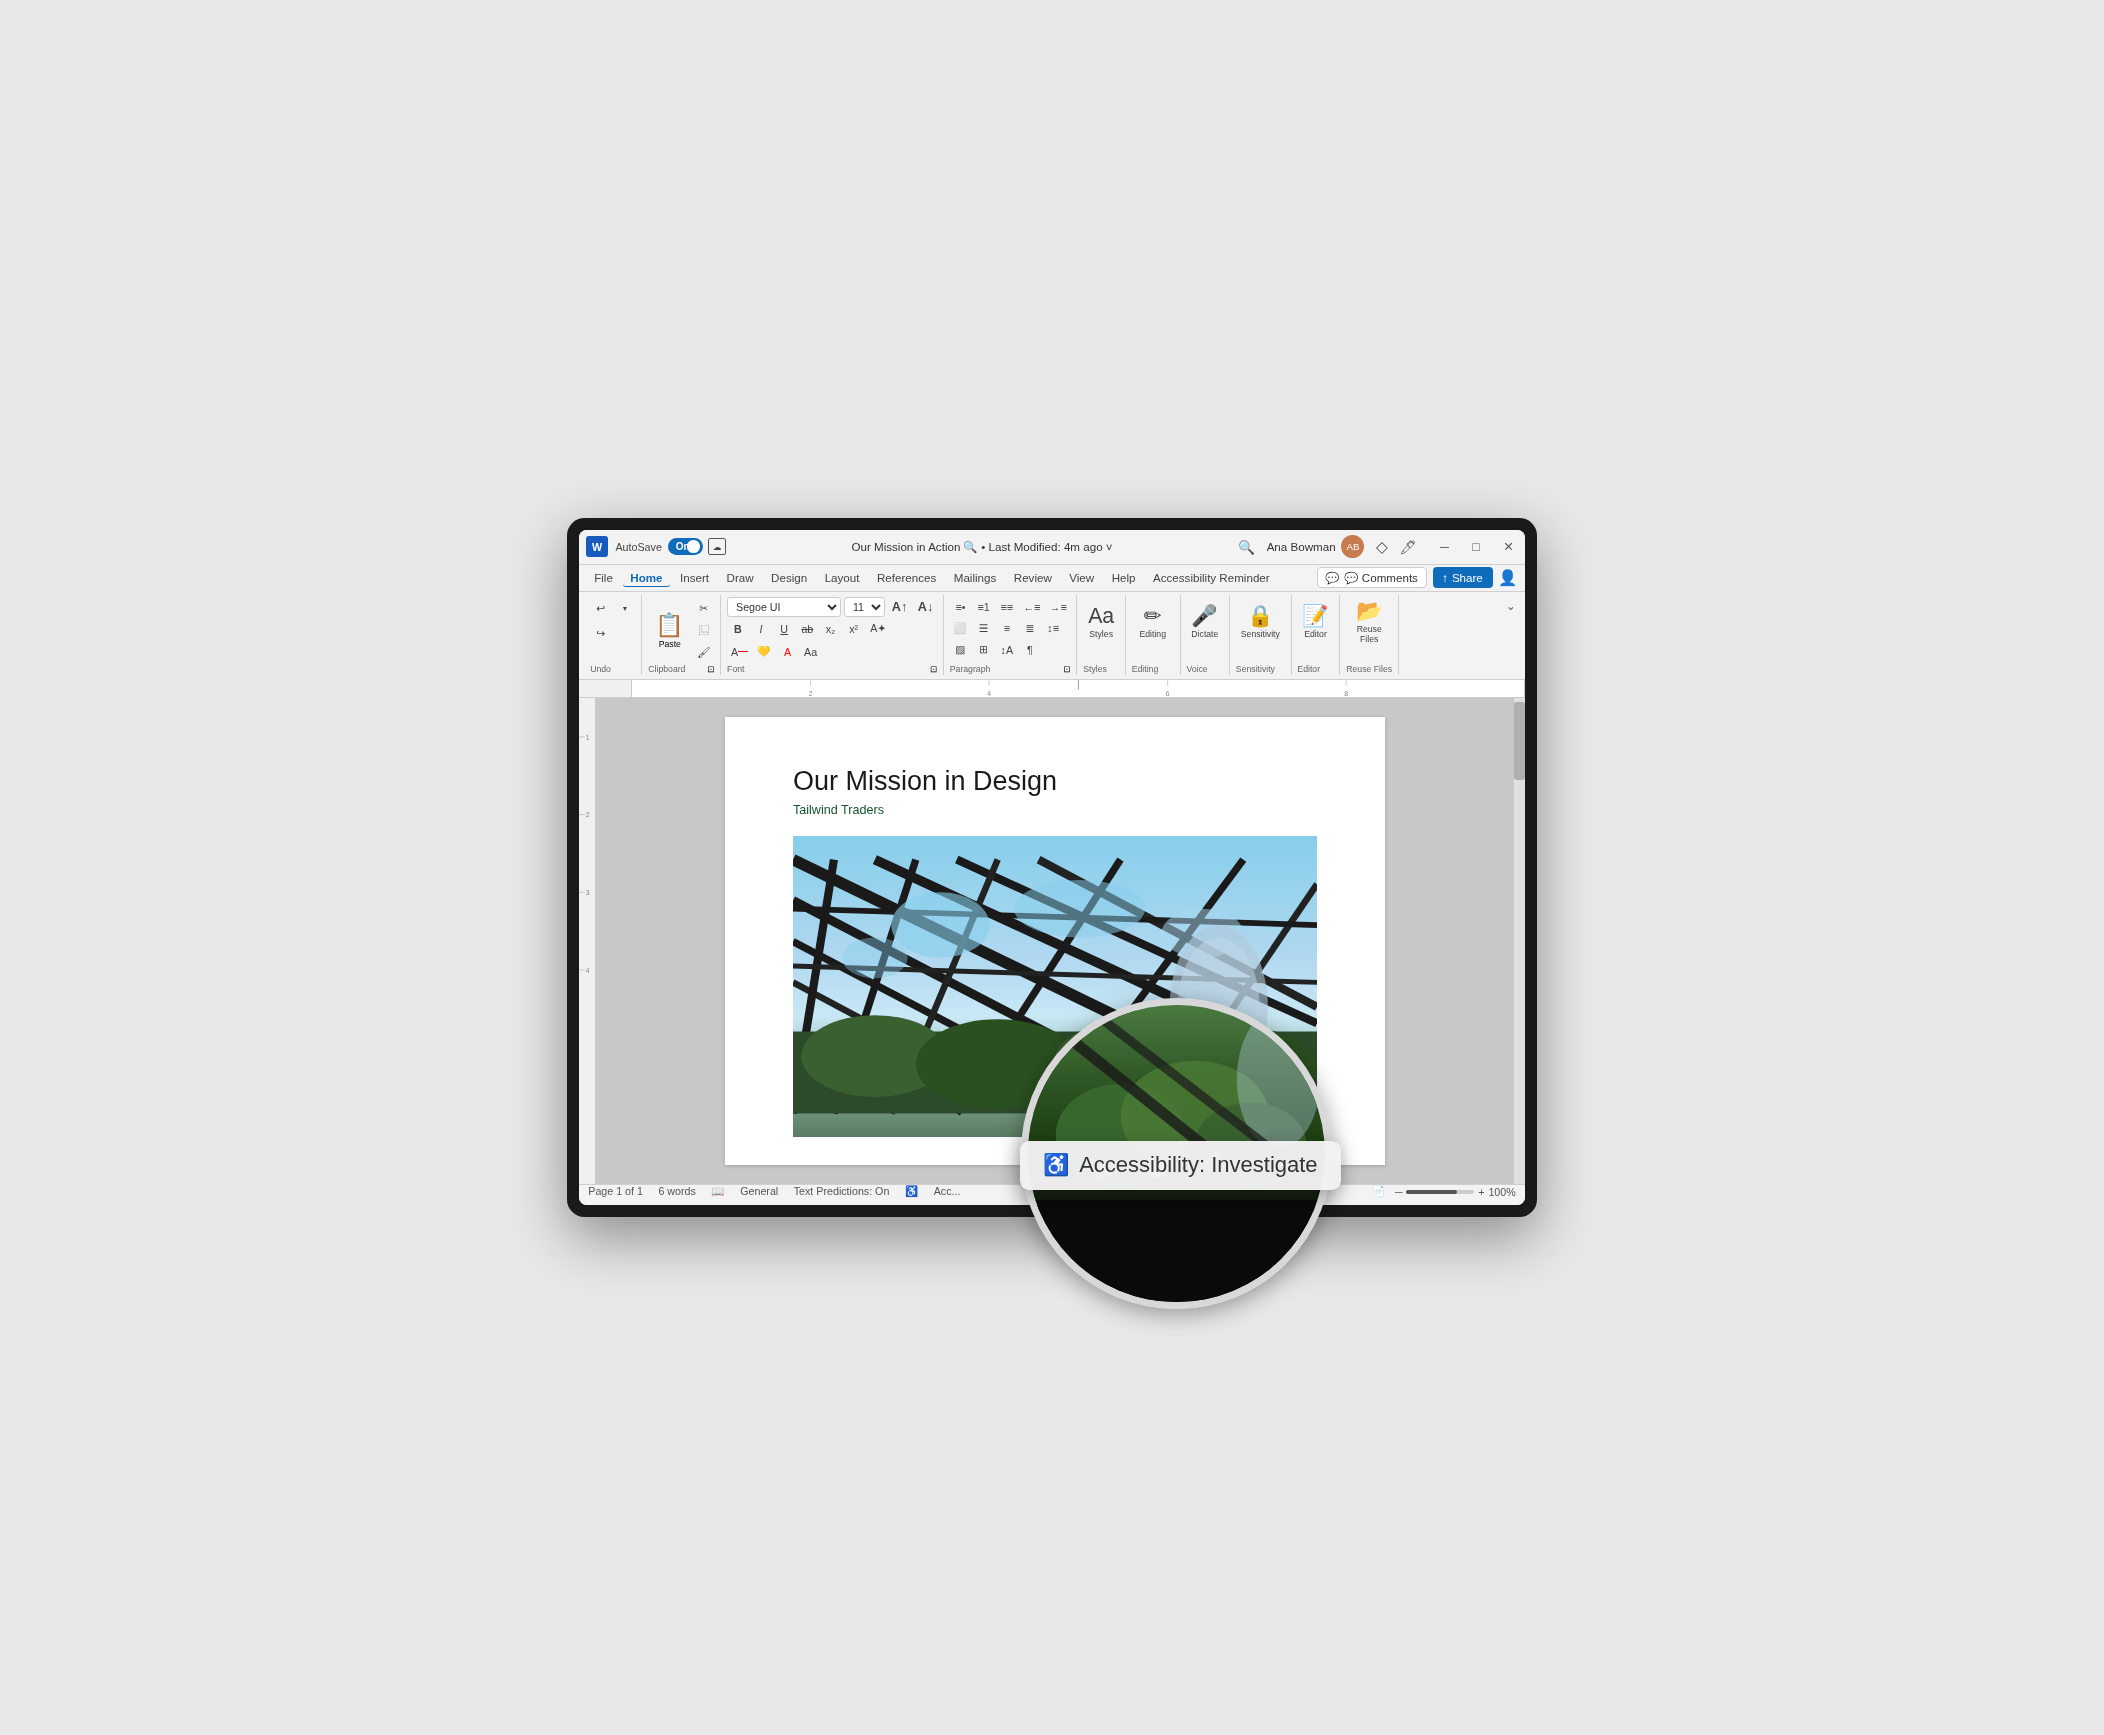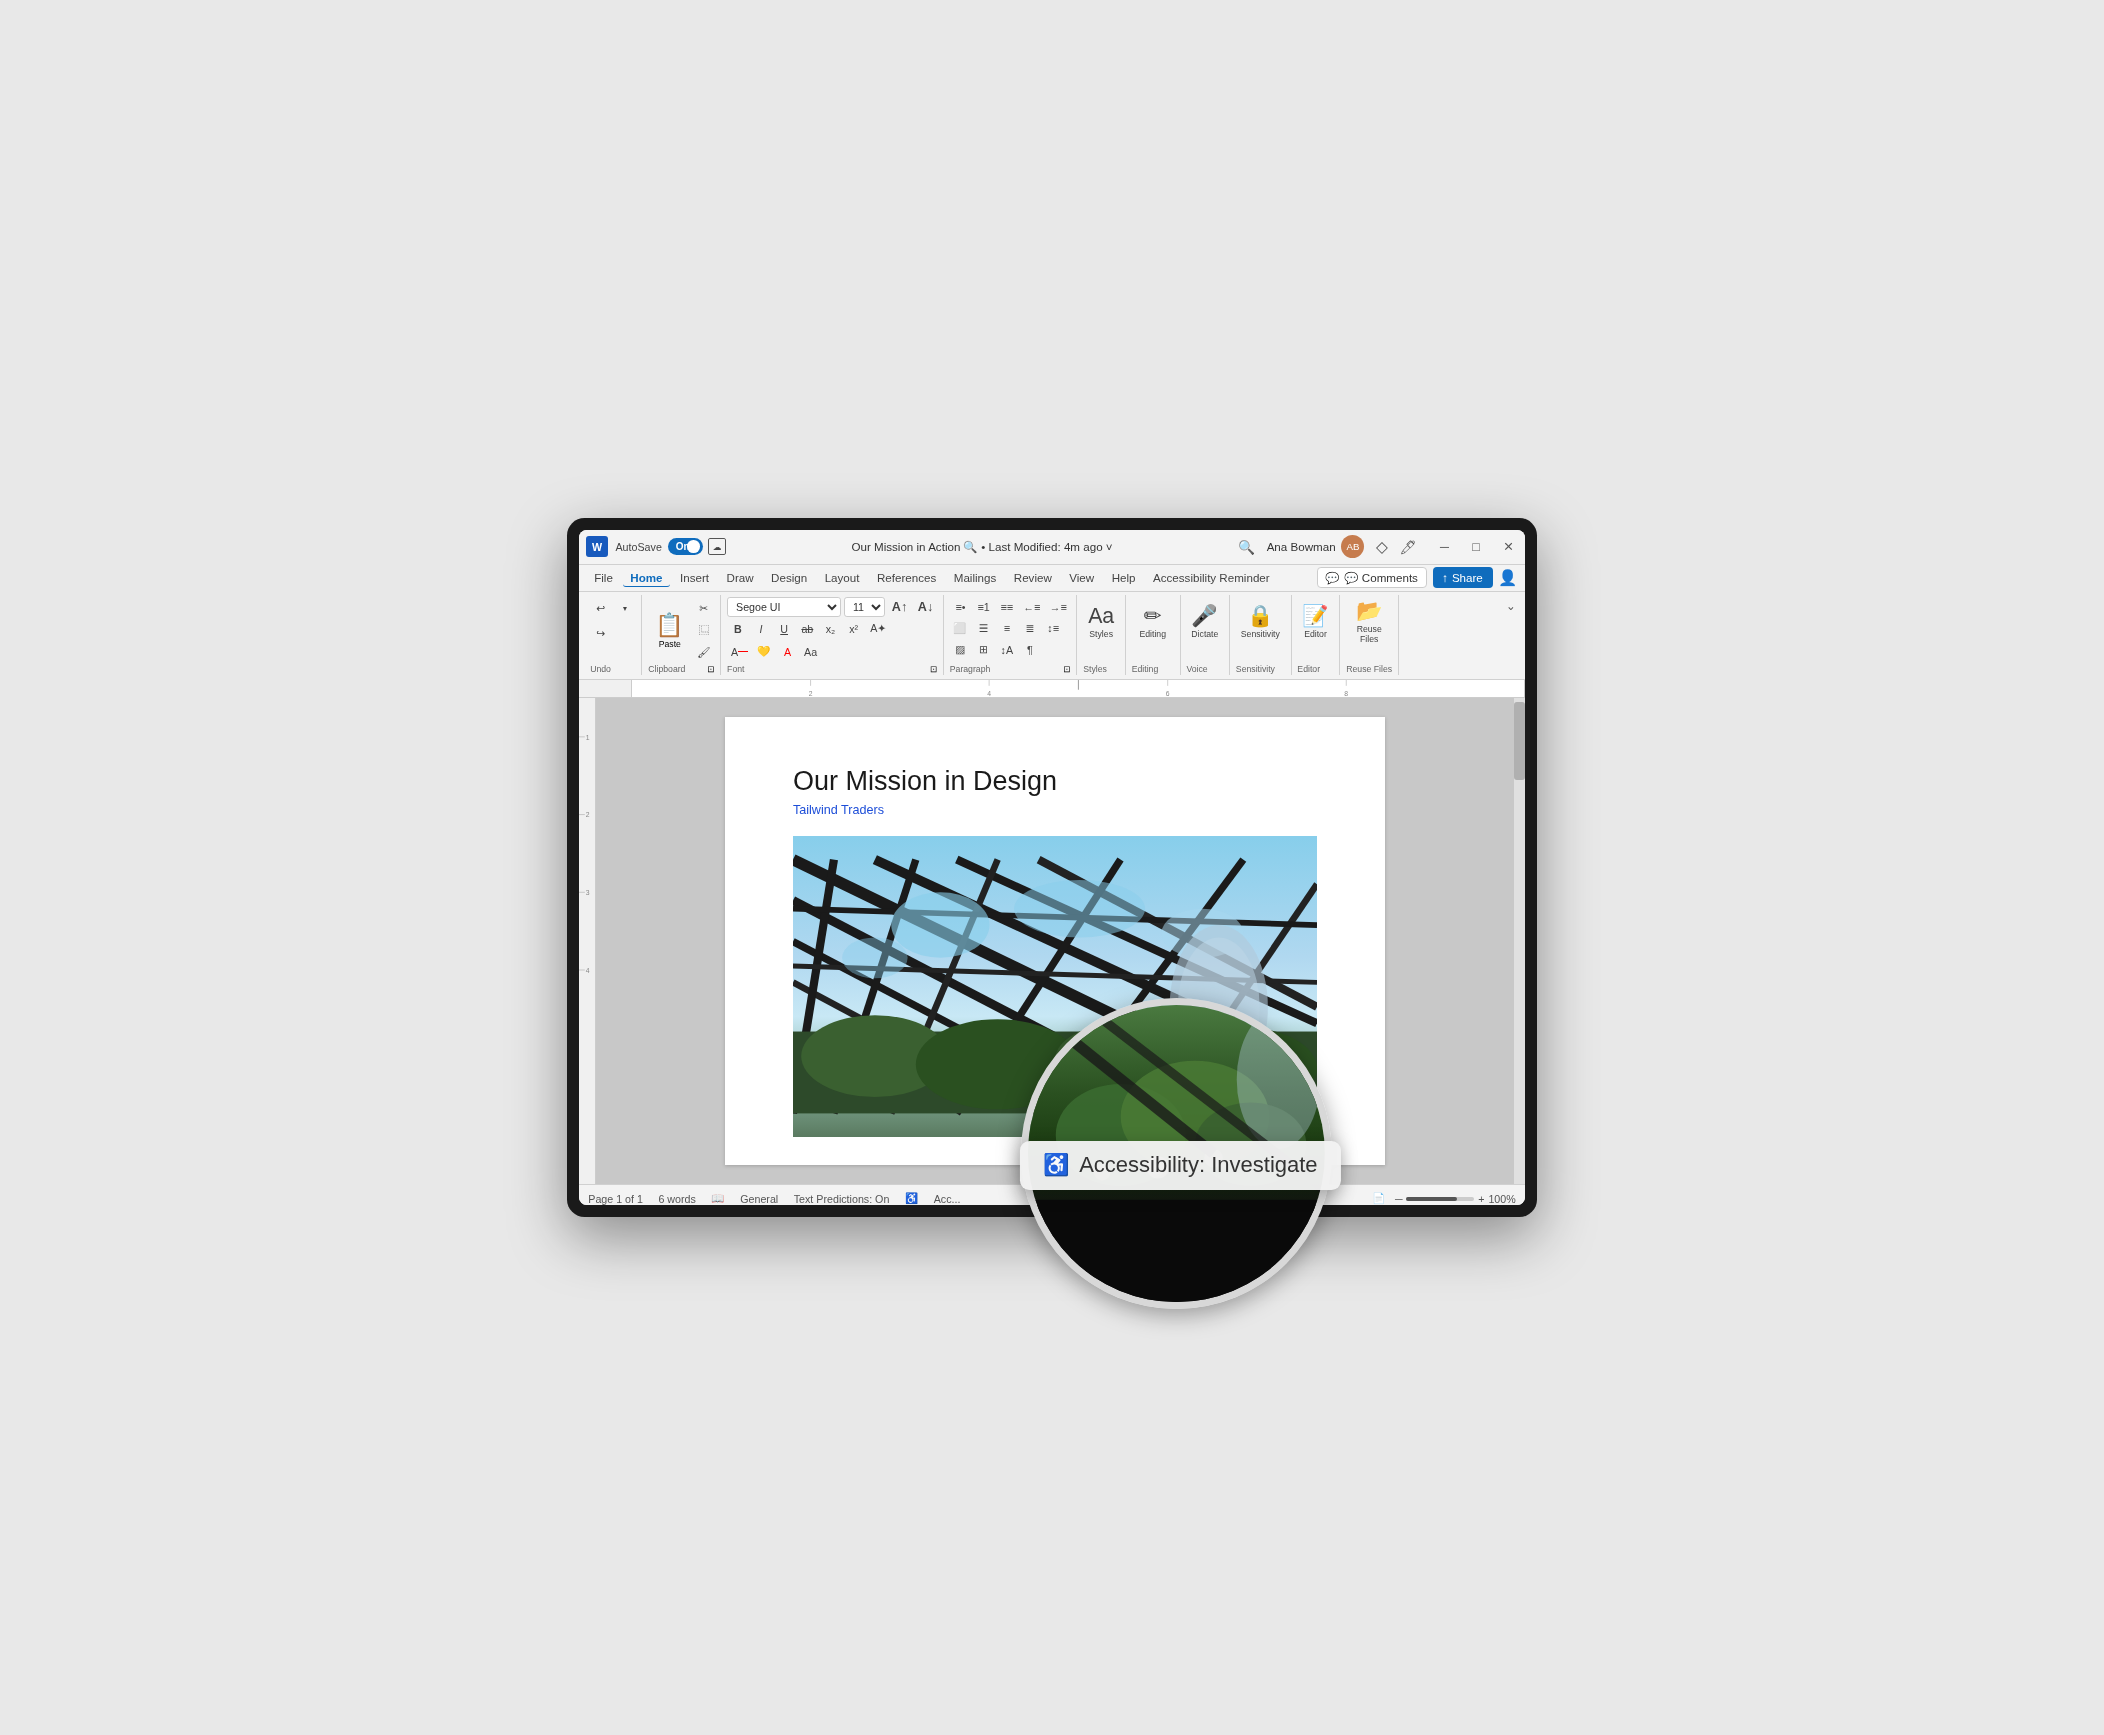--- a/index.html
+++ b/index.html
@@ -368,21 +368,21 @@
     .doc-title {
       font-size: 27px;
       font-weight: 300;
       color: #1a1a1a;
       margin-bottom: 5.8px;
       font-family: 'Segoe UI', Arial, sans-serif;
     }
 
     .doc-subtitle {
       font-size: 12.6px;
-      color: #1d4ed8;
+      color: #14532d;
       margin-bottom: 19.4px;
     }
 
     .doc-image-container {
       width: 100%;
       height: 301px;
       overflow: hidden;
       position: relative;
       background: #4a7ca0;
     }
@@ -414,21 +414,21 @@
       border-radius: 2.9px;
       margin-top: 3.9px;
     }
 
     
     .status-bar {
       height: 21.3px;
       background: #f3f3f3;
       border-top: 1px solid #d0d0d0;
       display: flex;
-      align-items: flex-end;
+      align-items: flex-start;
       padding: 0 9.7px;
       font-size: 10.7px;
       color: #555;
       gap: 15.5px;
       flex-shrink: 0;
     }
 
     .status-right {
       margin-left: auto;
       display: flex;

